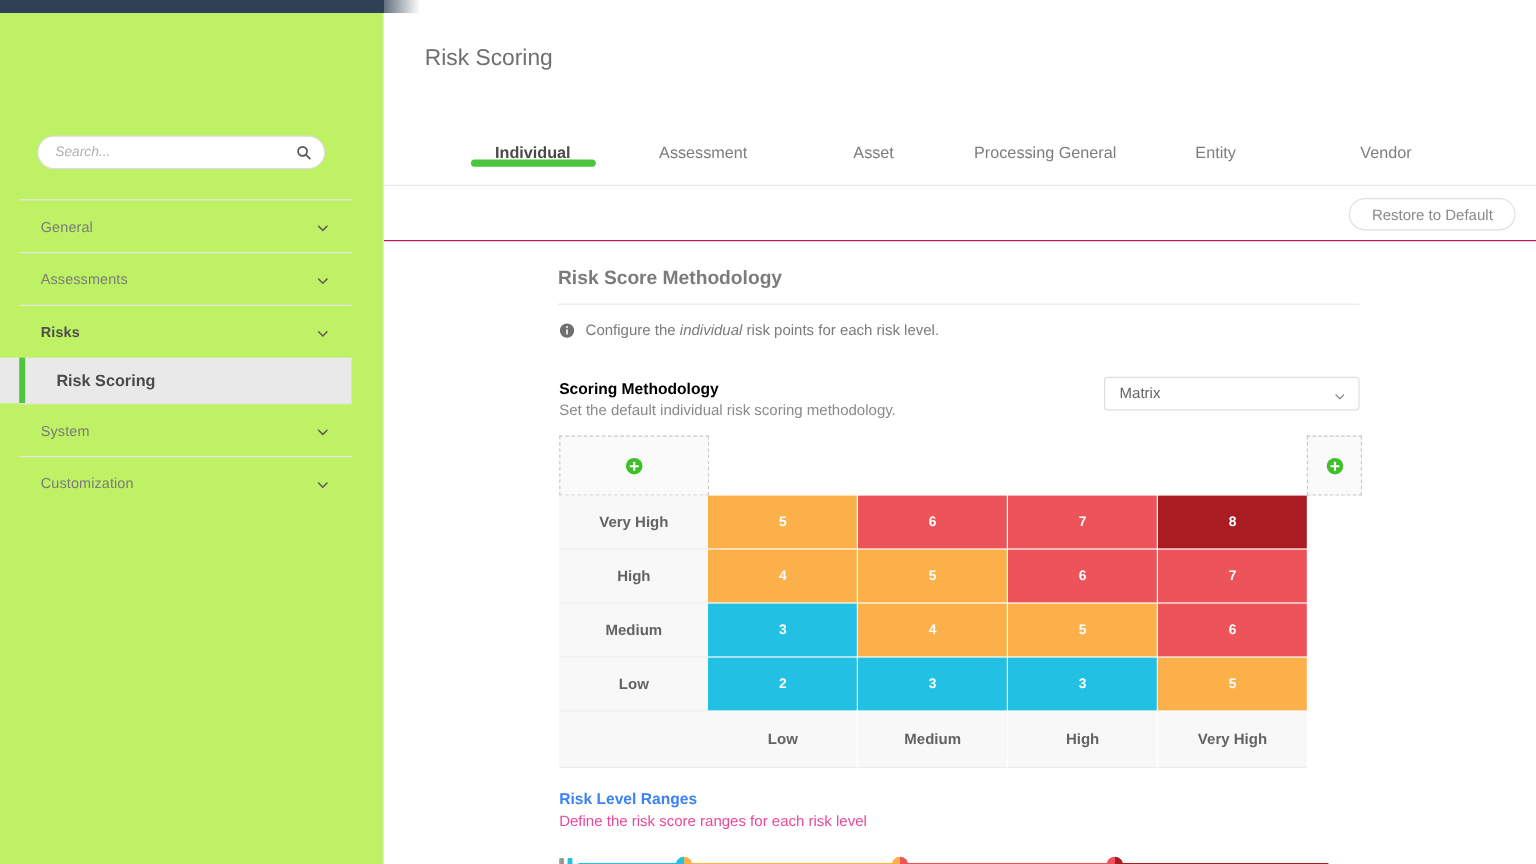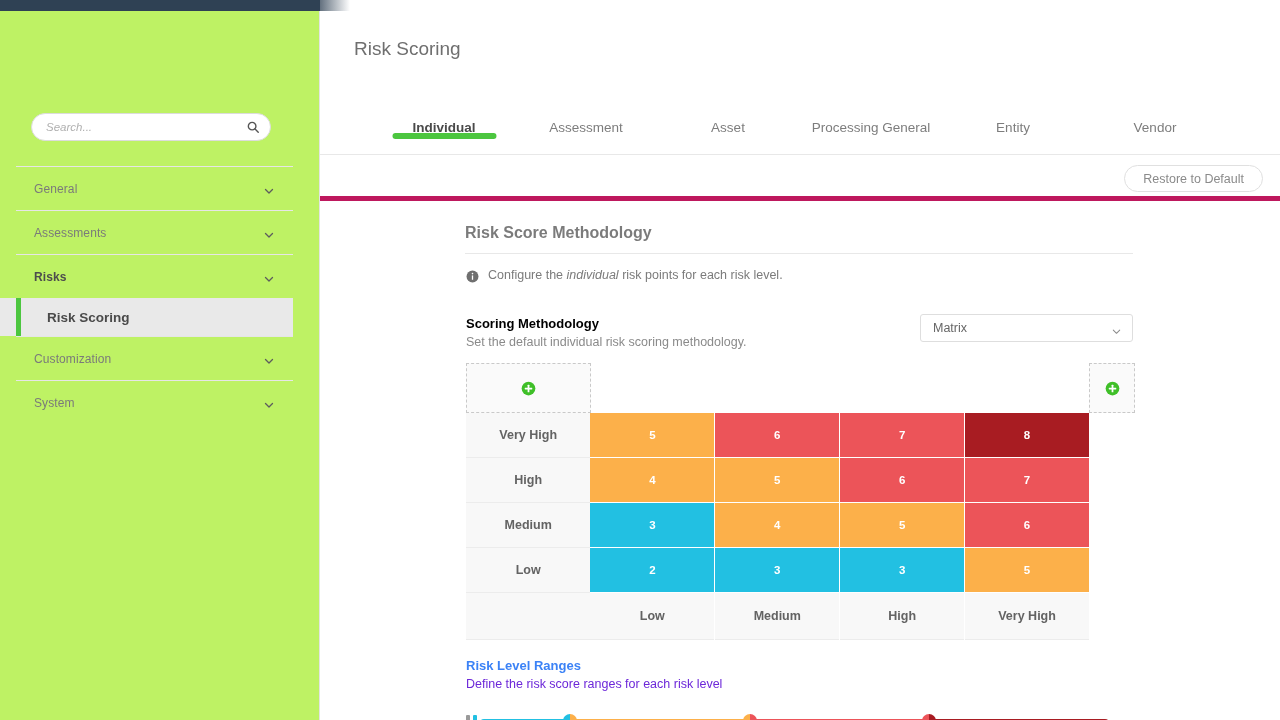--- a/index.html
+++ b/index.html
@@ -109,21 +109,21 @@
   .tab.active { color: #4a4a4a; font-weight: bold; }
   .tab-underline {
     position: absolute; bottom: -4px; left: 50%;
     transform: translateX(-50%);
     width: 104px; height: 6px;
     background: #4cc63f; border-radius: 3px;
   }
 
   .subbar {
     position: absolute; top: 144px; left: 0; width: 960px; height: 46px;
-    border-bottom: 5px solid #be185d;
+    border-bottom: 1px solid #be185d;
   }
   .restore-btn {
     position: absolute; top: 10px; right: 17px;
     height: 27px; padding: 0 18px;
     border: 1px solid #e0e0e0; border-radius: 14px;
     background: #fff; color: #8a8a8a; font-size: 12.5px;
     font-family: "Liberation Sans", sans-serif;
     cursor: pointer;
     display: flex; align-items: center;
   }
@@ -216,21 +216,21 @@
   }
   .mx-collabel:last-child { margin-right: 0; }
 
   
   .rl-title {
     position: absolute; top: 457px; left: 146px;
     font-size: 13px; font-weight: bold; color: #3b82f6;
   }
   .rl-desc {
     position: absolute; top: 476px; left: 146px;
-    font-size: 12.5px; color: #6d28d9;
+    font-size: 12.5px; color: #ec4899;
   }
   .slider {
     position: absolute; top: 508px; left: 146px;
     width: 643px; height: 30px;
   }
   .slider-caps {
     position: absolute; left: 0; top: 6px;
     display: flex; gap: 3px; align-items: center;
   }
   .slider-cap { width: 4px; height: 16px; background: #9a9a9a; border-radius: 1px; }
@@ -285,27 +285,27 @@
           <span class="nav-label">Risks</span>
           <span class="chev"><svg viewBox="0 0 24 24" fill="none" stroke="currentColor" stroke-width="2.6" stroke-linecap="round" stroke-linejoin="round" width="12" height="12">
               <polyline points="5,9 12,16 19,9"></polyline>
             </svg></span>
         </div>
         <div class="nav-sub">
           <div class="bar" style="background: rgb(76, 198, 63);"></div>
           <span class="nav-sub-label">Risk Scoring</span>
         </div>
         <div class="nav-row">
-          <span class="nav-label">Customization</span>
+          <span class="nav-label">System</span>
           <span class="chev"><svg viewBox="0 0 24 24" fill="none" stroke="currentColor" stroke-width="2.6" stroke-linecap="round" stroke-linejoin="round" width="12" height="12">
               <polyline points="5,9 12,16 19,9"></polyline>
             </svg></span>
         </div>
         <div class="nav-row">
-          <span class="nav-label">System</span>
+          <span class="nav-label">Customization</span>
           <span class="chev"><svg viewBox="0 0 24 24" fill="none" stroke="currentColor" stroke-width="2.6" stroke-linecap="round" stroke-linejoin="round" width="12" height="12">
               <polyline points="5,9 12,16 19,9"></polyline>
             </svg></span>
         </div>
       </nav>
   </aside>
 
   <section class="main">
 
     <h1 class="page-title">Risk Scoring</h1>

